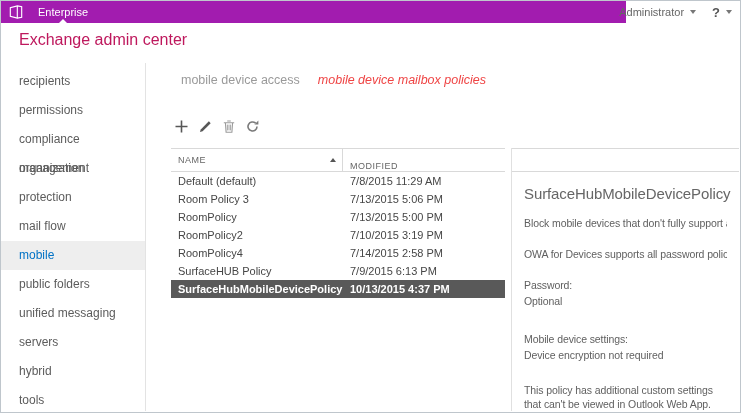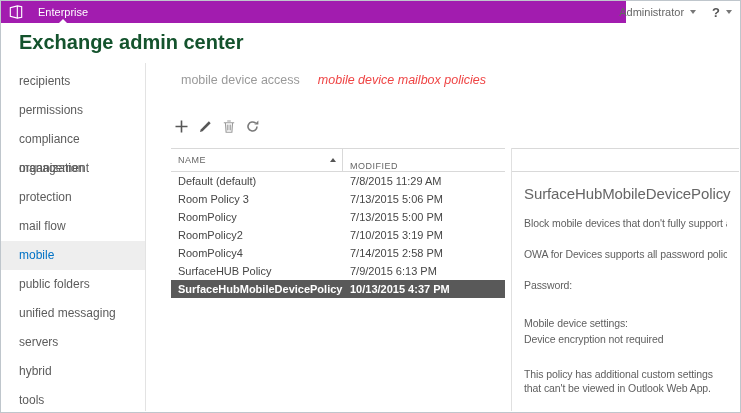--- a/index.html
+++ b/index.html
@@ -14,21 +14,21 @@
   .logo{margin-left:8px;display:flex;align-items:center;}
   .brand-tab{color:#fff;font-size:11px;margin-left:11px;cursor:pointer;position:relative;height:22px;line-height:22px;padding:0 4px;}
   .brand-tab.second{margin-left:14px;}
   .caret-up{position:absolute;left:50%;bottom:0;margin-left:-4px;width:0;height:0;
     border-left:4px solid transparent;border-right:4px solid transparent;border-bottom:4px solid #fff;}
   .topbar-right{position:absolute;top:0;right:8px;height:22px;display:flex;align-items:center;gap:16px;}
   .menu-trigger{display:flex;align-items:center;gap:6px;cursor:pointer;color:#666;font-size:11px;}
   .help-q{font-size:13px;font-weight:bold;color:#555;}
   .caret-down{width:0;height:0;border-left:3.5px solid transparent;border-right:3.5px solid transparent;border-top:4px solid #777;}
   
-  .page-title{position:absolute;top:30px;left:18px;font-size:20px;color:#14532d;font-weight:bold;}
+  .page-title{position:absolute;top:30px;left:18px;font-size:16px;color:#be185d;}
   
   .sidebar{position:absolute;top:62px;left:0;width:145px;bottom:1px;box-sizing:border-box;
     border-right:1px solid #e3e3e3;padding-top:4px;overflow:hidden;}
   .nav-item{height:29px;line-height:29px;padding-left:18px;font-size:12px;color:#5c5c5c;cursor:pointer;}
   .nav-item.active{background:#eeeeee;color:#0072c6;}
   
   .main{position:absolute;top:62px;left:146px;right:1px;bottom:1px;}
   .tabs{position:absolute;top:10px;left:34px;display:flex;gap:18px;font-size:12.5px;}
   .tab{color:#9a9a9a;cursor:pointer;}
   .tab.active{color:#ef4444;font-style:italic;}
@@ -189,20 +189,21 @@
       </div>
     </div>
 
     <div class="details-pane">
       <div class="details-header"></div>
       <div class="details-body">
         <h2 class="details-title">SurfaceHubMobileDevicePolicy</h2>
         <p class="dp p1 clip">Block mobile devices that don't fully support all mobile</p>
         <p class="dp p2 clip">OWA for Devices supports all password policies and wc</p>
         <p class="dp plabel">Password:</p>
+        <p class="dp pvalue">Optional</p>
         <p class="dp slabel">Mobile device settings:</p>
         <p class="dp svalue">Device encryption not required</p>
         <p class="dp note">
           <span>This policy has additional custom settings that can't be viewed in Outlook Web App.</span>
           
         </p>
       </div>
     </div>
 
   </div>

